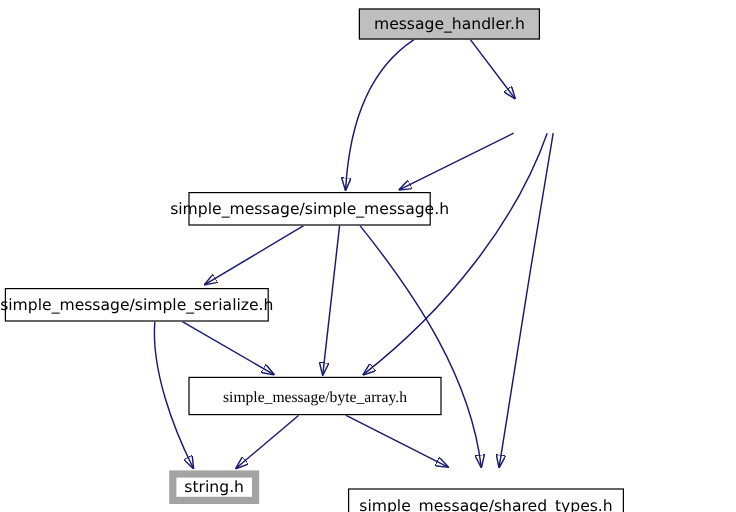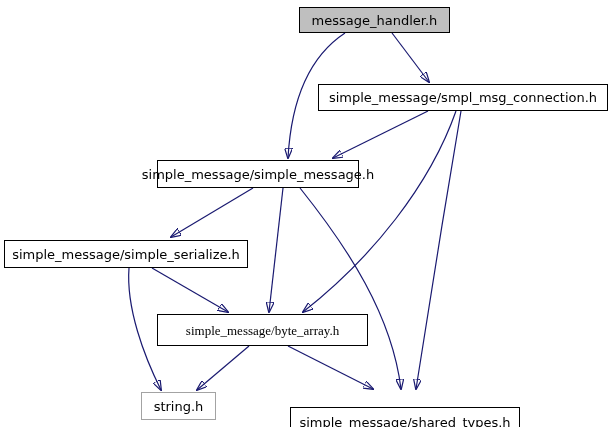--- a/index.html
+++ b/index.html
@@ -17,25 +17,25 @@
     display:flex;align-items:center;justify-content:center;
     box-sizing:border-box;
     background:#ffffff;
     border:1px solid #000000;
     font-size:13px;color:#000000;
     white-space:nowrap;
     line-height:1;
     cursor:pointer;
   }
   .node.current{background:#bfbfbf;border:1px solid #000000;cursor:default;}
-  .node.external{border:1px solid #a3a3a3;cursor:default;}
+  .node.external{border:6px solid #a3a3a3;cursor:default;}
   .n-message-handler {left:299px;top:7px;  width:151px;height:26px;}
   .n-smpl-connection {left:318px;top:84px; width:290px;height:27px;}
   .n-simple-message  {left:157px;top:160px;width:202px;height:28px;}
-  .n-simple-serialize{left:4px;  top:240px;width:244px;height:28px;}
+  .n-simple-serialize{left:4px;  top:240px;width:220px;height:28px;}
   .n-byte-array      {left:157px;top:314px;width:211px;height:32px;font-family:Liberation Serif, serif;}
   .n-string          {left:141px;top:392px;width:75px; height:28px;}
   .n-shared-types    {left:290px;top:391px;width:230px;height:30px;margin-top:16px;}
 </style>
 </head>
 <body>
 
 <div id="canvas">
 
   <svg id="edges" xmlns="http://www.w3.org/2000/svg" viewBox="0 0 613 427">
@@ -55,23 +55,20 @@
     <path marker-end="url(#arrow)" d="M152,268 L228,312"></path>
     <path marker-end="url(#arrow)" d="M129,268 C126,308 144,356 161,390"></path>
     <path marker-end="url(#arrow)" d="M249,346 L197,390"></path>
     <path marker-end="url(#arrow)" d="M288,346 L373,389"></path>
   </svg>
 
   <div class="node current n-message-handler">
     <span>message_handler.h</span>
   </div>
 
-  <div class="node n-smpl-connection">
-    <span>simple_message/smpl_msg_connection.h</span>
-  </div>
 
   <div class="node n-simple-message">
     <span>simple_message/simple_message.h</span>
   </div>
 
   <div class="node n-simple-serialize">
     <span>simple_message/simple_serialize.h</span>
   </div>
 
   <div class="node n-byte-array">

